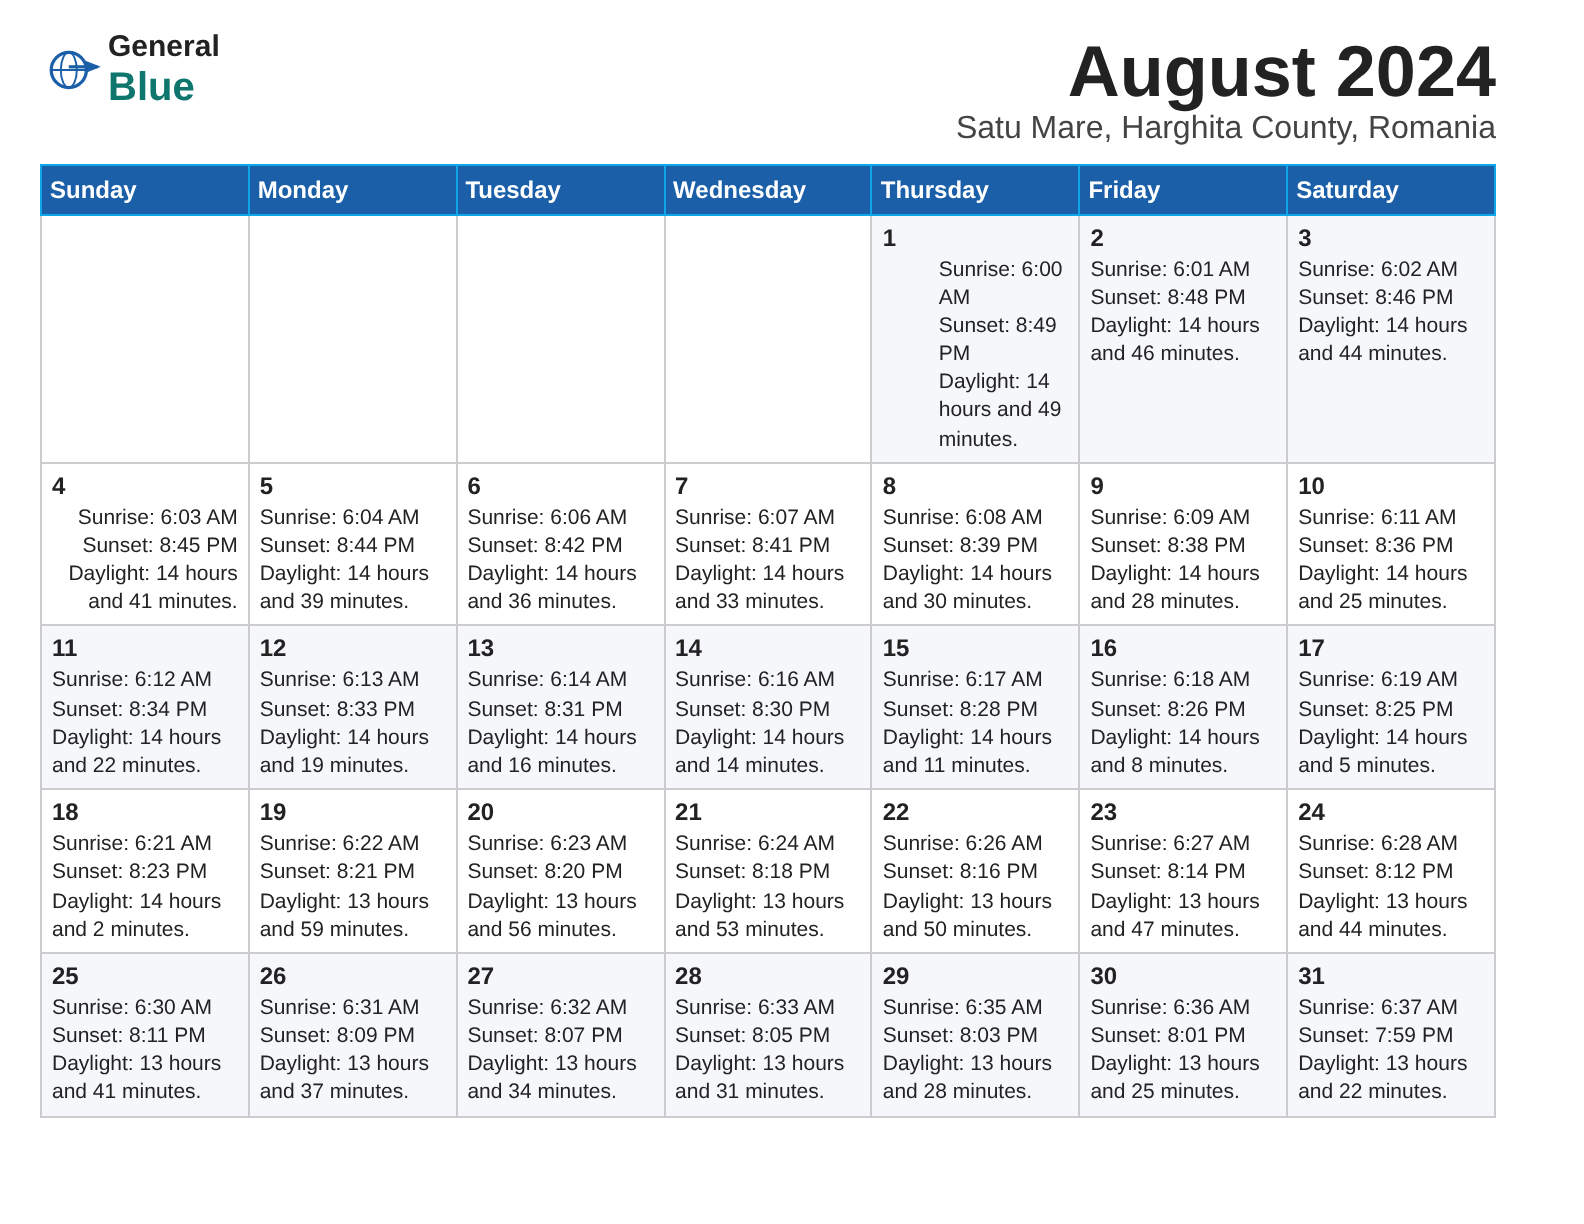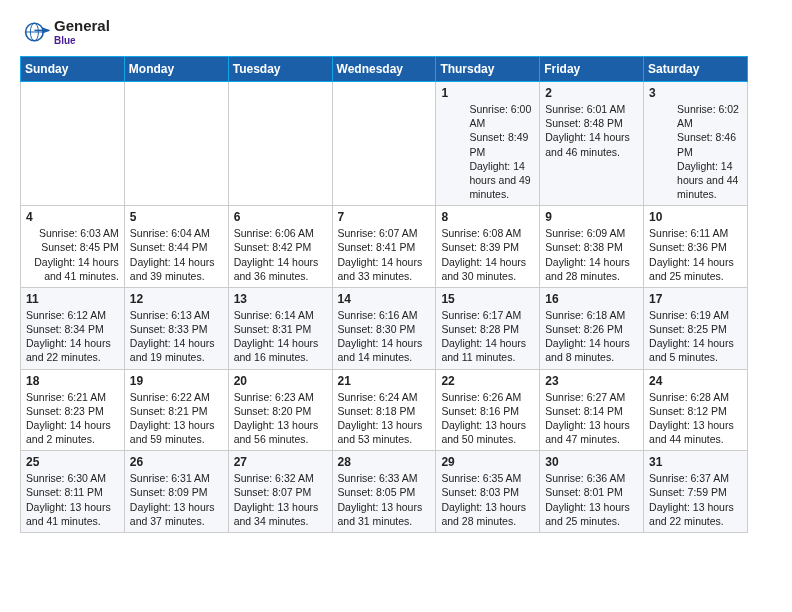--- a/index.html
+++ b/index.html
@@ -29,23 +29,23 @@
       display: flex;
       flex-direction: column;
       line-height: 1.1;
     }
     .logo-general {
       font-size: 15px;
       font-weight: bold;
       color: #222;
     }
     .logo-blue {
-      font-size: 10px;
-      font-weight: bold;
-      color: #4c1d95;
+      font-size: 20px;
+      font-weight: bold;
+      color: #0f766e;
     }
     .logo-icon {
       width: 32px;
       height: 32px;
     }
     .title-block {
       text-align: right;
     }
     .title-block h1 {
       font-size: 36px;
@@ -114,20 +114,24 @@
         <ellipse cx="18" cy="20" rx="5" ry="11" fill="none" stroke="#1a5fa8" stroke-width="1.2"></ellipse>
         <line x1="7" y1="20" x2="29" y2="20" stroke="#1a5fa8" stroke-width="1.2"></line>
 
         <polygon points="28,14 38,18 28,22" fill="#1a5fa8"></polygon>
         <line x1="18" y1="18" x2="36" y2="18" stroke="#1a5fa8" stroke-width="2"></line>
       </svg>
       <div class="logo-text">
         <span class="logo-general">General</span>
         <span class="logo-blue">Blue</span>
       </div>
+    </div>
+    <div class="title-block">
+      <h1>August 2024</h1>
+      <h2>Satu Mare, Harghita County, Romania</h2>
     </div>
   </div>
 
   <table class="calendar">
     <thead>
       <tr>
       <th>Sunday</th>
           <th>Monday</th>
           <th>Tuesday</th>
           <th>Wednesday</th>
@@ -149,21 +153,21 @@
 Daylight: 14 hours and 49 minutes.</div>
           </td>
           <td>
             <span class="day-num">2</span>
             <div class="day-info" style="white-space: pre-line;">Sunrise: 6:01 AM
 Sunset: 8:48 PM
 Daylight: 14 hours and 46 minutes.</div>
           </td>
           <td>
             <span class="day-num">3</span>
-            <div class="day-info" style="white-space: pre-line; margin-left: 28px;">Sunrise: 6:02 AM
+            <div class="day-info" style="white-space: pre-line;">Sunrise: 6:02 AM
 Sunset: 8:46 PM
 Daylight: 14 hours and 44 minutes.</div>
           </td>
         </tr>
         <tr>
           <td>
             <span class="day-num">4</span>
             <div class="day-info" style="white-space: pre-line; text-align: right;">Sunrise: 6:03 AM
 Sunset: 8:45 PM
 Daylight: 14 hours and 41 minutes.</div>

